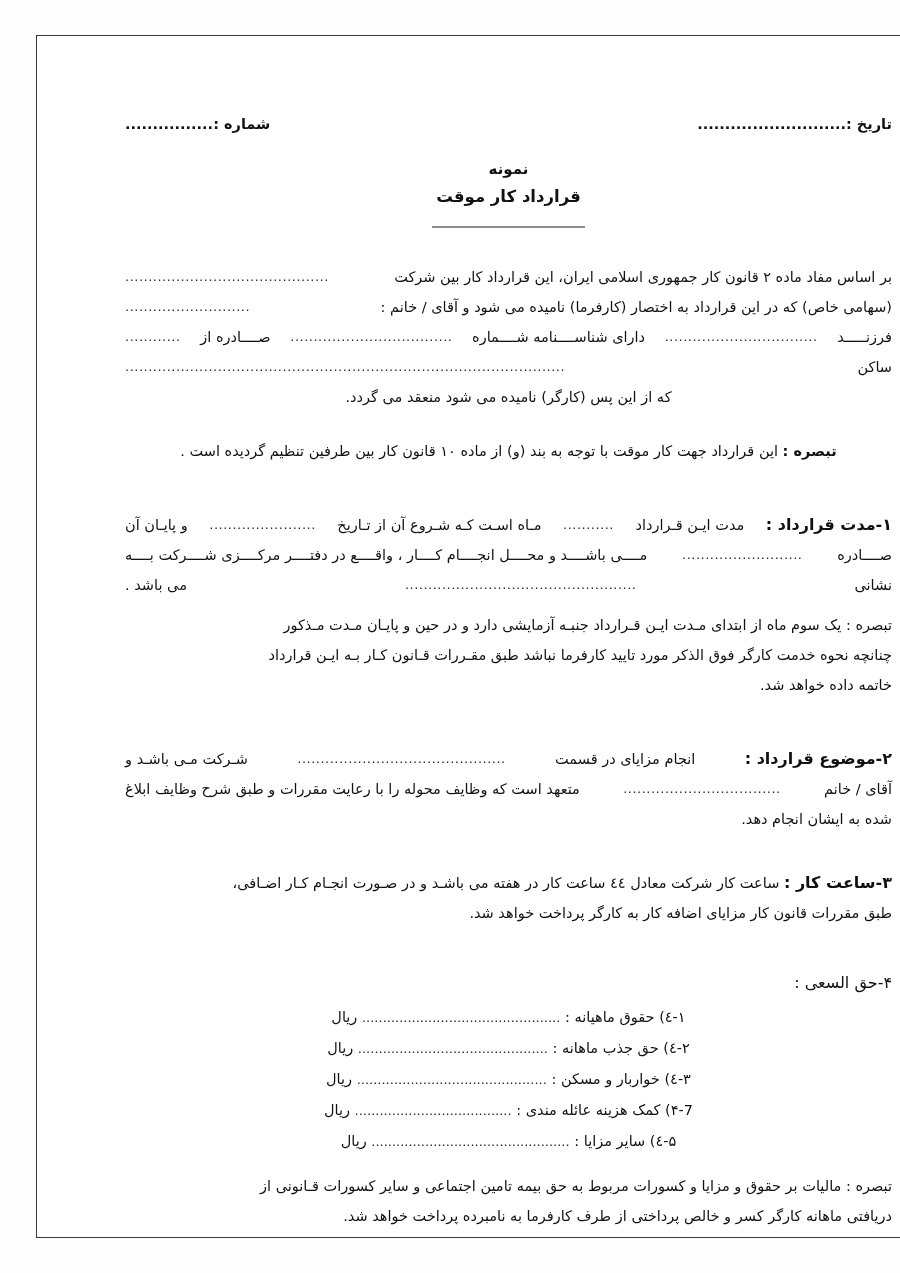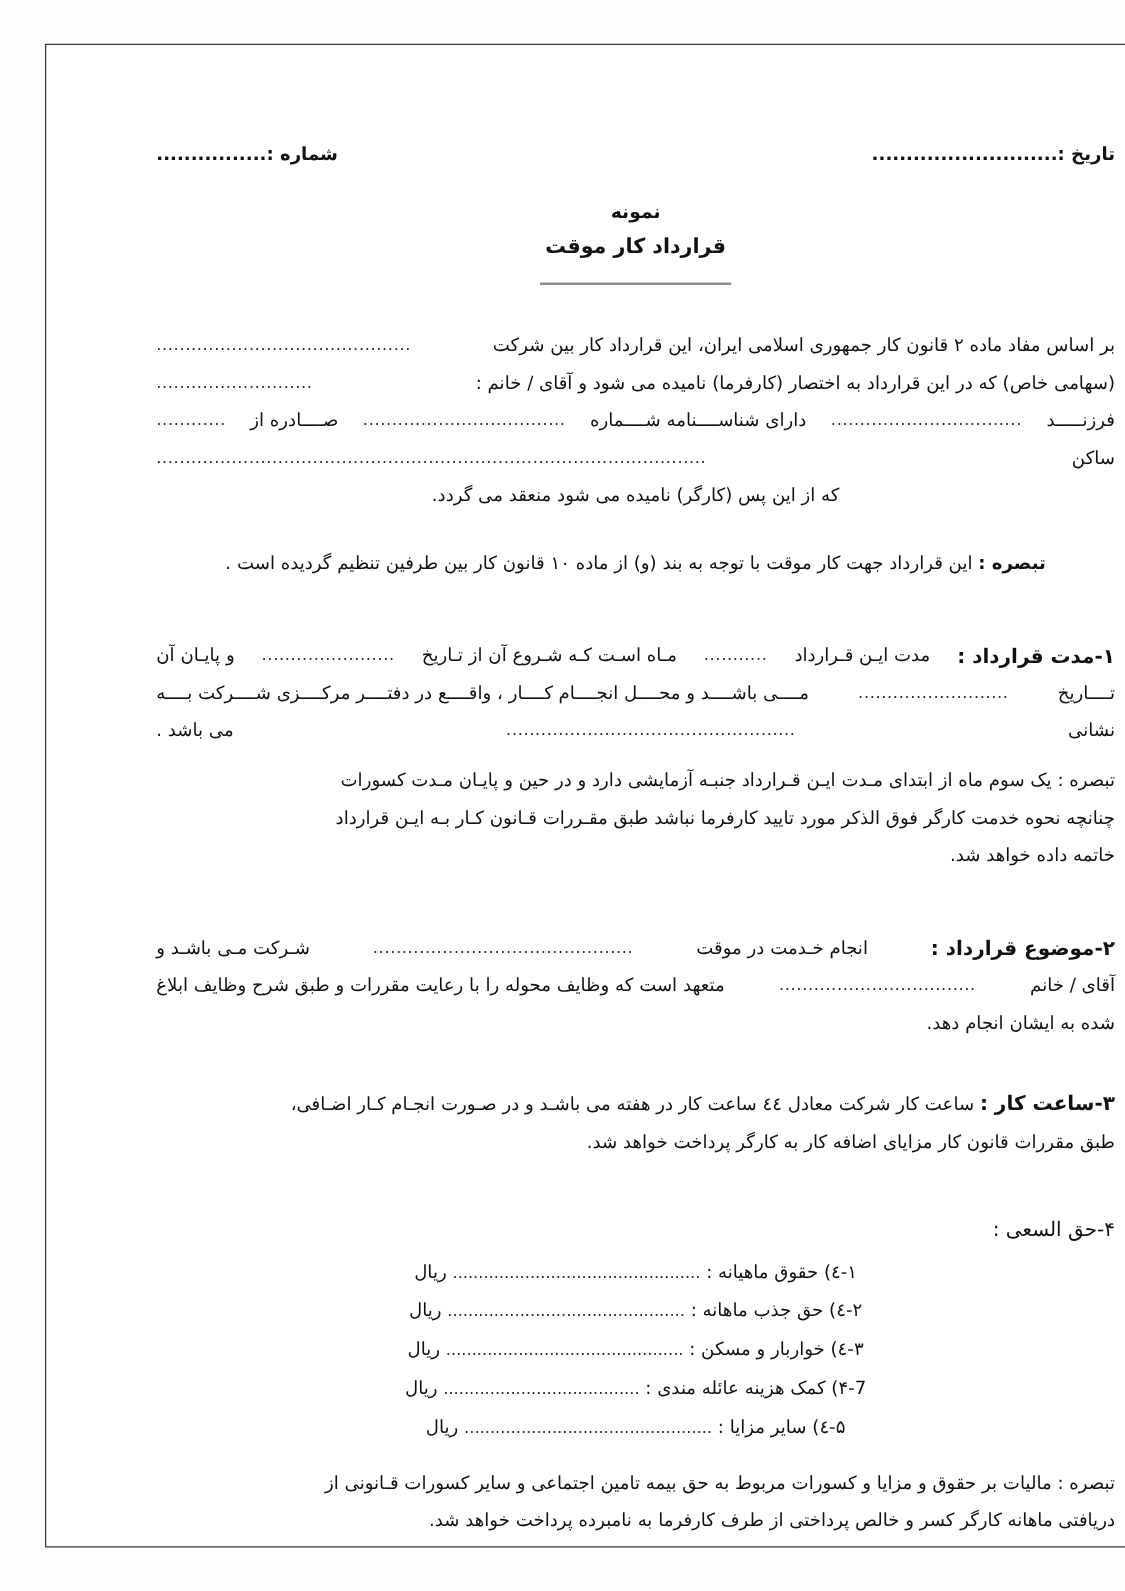--- a/index.html
+++ b/index.html
@@ -204,41 +204,41 @@
       <div class="para pad-top-xl">
         <span class="line stretch">
           <span class="sec-label">۱-مدت قرارداد :</span>
           <span>مدت ایـن قـرارداد</span>
           <span class="dots">...........</span>
           <span>مـاه اسـت کـه شـروع آن از تـاریخ</span>
           <span class="dots">.......................</span>
           <span>و پایـان آن</span>
         </span>
         <span class="line stretch">
-          <span>تــــاریخ</span>
+          <span>صــــادره</span>
           <span class="dots">..........................</span>
           <span>مــــی باشــــد و محــــل انجــــام کــــار ، واقــــع در دفتــــر مرکــــزی شــــرکت بــــه</span>
         </span>
         <span class="line stretch">
           <span>نشانی</span>
           <span class="dots">..................................................</span>
           <span>می باشد .</span>
         </span>
       </div>
 
       <div class="para pad-top-sm">
-        <span class="line-justify">تبصره : یک سوم ماه از ابتدای مـدت ایـن قـرارداد جنبـه آزمایشی دارد و در حین و پایـان مـدت کسورات</span>
+        <span class="line-justify">تبصره : یک سوم ماه از ابتدای مـدت ایـن قـرارداد جنبـه آزمایشی دارد و در حین و پایـان مـدت مـذکور</span>
         <span class="line-justify">چنانچه نحوه خدمت کارگر فوق الذکر مورد تایید کارفرما نباشد طبق مقـررات قـانون کـار بـه ایـن قرارداد</span>
         <span class="line">خاتمه داده خواهد شد.</span>
       </div>
 
       <div class="para pad-top-xl">
         <span class="line stretch">
           <span class="sec-label">۲-موضوع قرارداد :</span>
-          <span>انجام خـدمت در موقت</span>
+          <span>انجام مزایای در قسمت</span>
           <span class="dots">.............................................</span>
           <span>شـرکت مـی باشـد  و</span>
         </span>
         <span class="line stretch">
           <span>آقای / خانم</span>
           <span class="dots">..................................</span>
           <span>متعهد است که وظایف محوله را با رعایت مقررات و طبق شرح وظایف ابلاغ</span>
         </span>
         <span class="line">شده به ایشان انجام دهد.</span>
       </div>

